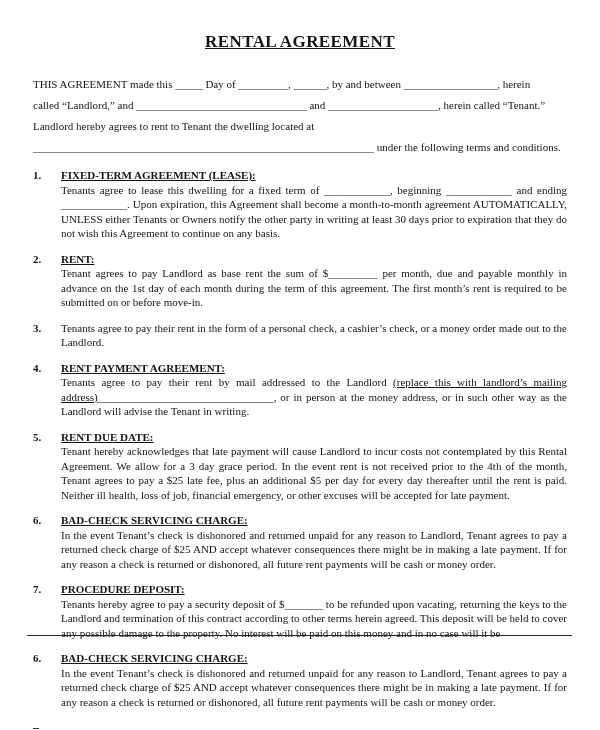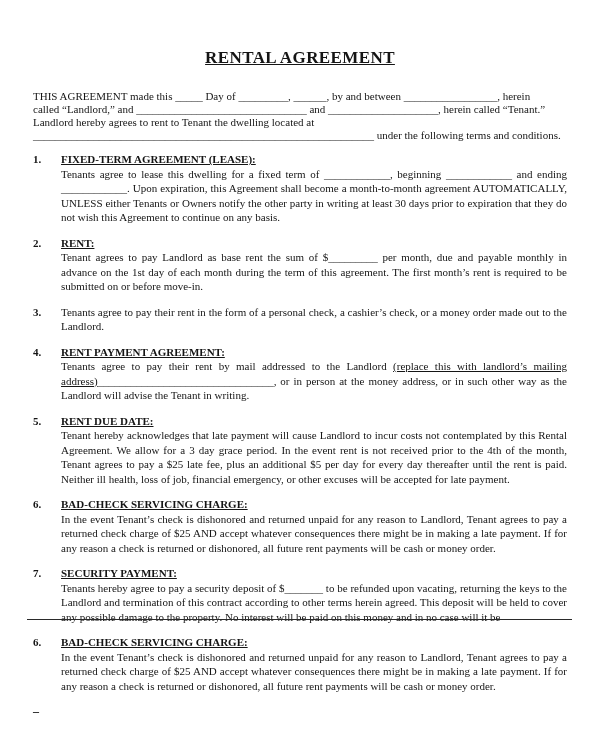--- a/index.html
+++ b/index.html
@@ -1,34 +1,34 @@
 <!DOCTYPE html>
 <html><head>
 <meta charset="utf-8">
 <style>
   * { margin: 0; padding: 0; box-sizing: border-box; }
   html, body { width: 600px; height: 730px; background: #ffffff; }
   .page {
     width: 600px; height: 730px; background: #ffffff;
-    padding: 48px 33px 0 33px;
+    padding: 32px 33px 0 33px;
     font-family: "Liberation Serif", serif;
     color: #151515;
     overflow: hidden;
   }
   .title {
     text-align: center;
     font-size: 17px;
     font-weight: bold;
     text-decoration: underline;
     letter-spacing: 0.4px;
     margin-bottom: 22px;
   }
   .intro {
     font-size: 11px;
-    line-height: 13px;
+    line-height: 21px;
     white-space: pre-wrap;
     text-align: justify;
     margin-bottom: 10px;
   }
   .section {
     display: flex;
     margin-bottom: 11px;
     font-size: 11px;
     line-height: 14.5px;
   }
@@ -99,21 +99,21 @@
     <div class="num">6.</div>
     <div class="content">
       <div class="heading">BAD-CHECK SERVICING CHARGE:</div>
       <div class="body">In the event Tenant’s check is dishonored and returned unpaid for any reason to Landlord, Tenant agrees to pay a returned check charge of $25 AND accept whatever consequences there might be in making a late payment.  If for any reason a check is returned or dishonored, all future rent payments will be cash or money order.</div>
     </div>
   </div>
 
   <div class="section">
     <div class="num">7.</div>
     <div class="content">
-      <div class="heading">SECURITY PAYMENT:</div>
+      <div class="heading">PROCEDURE DEPOSIT:</div>
       <div class="body">
         <span>Tenants hereby agree to pay a security deposit of $_______ to be refunded upon vacating, returning the keys to the Landlord and termination of this contract according to other terms herein agreed.  This deposit will be held to cover any possible damage to the property.  No interest will be paid on this money and in no case will it be</span>
         <span class="stitch-rule"></span>
       </div>
     </div>
   </div>
 
   <div class="section">
     <div class="num">6.</div>
     <div class="content">

